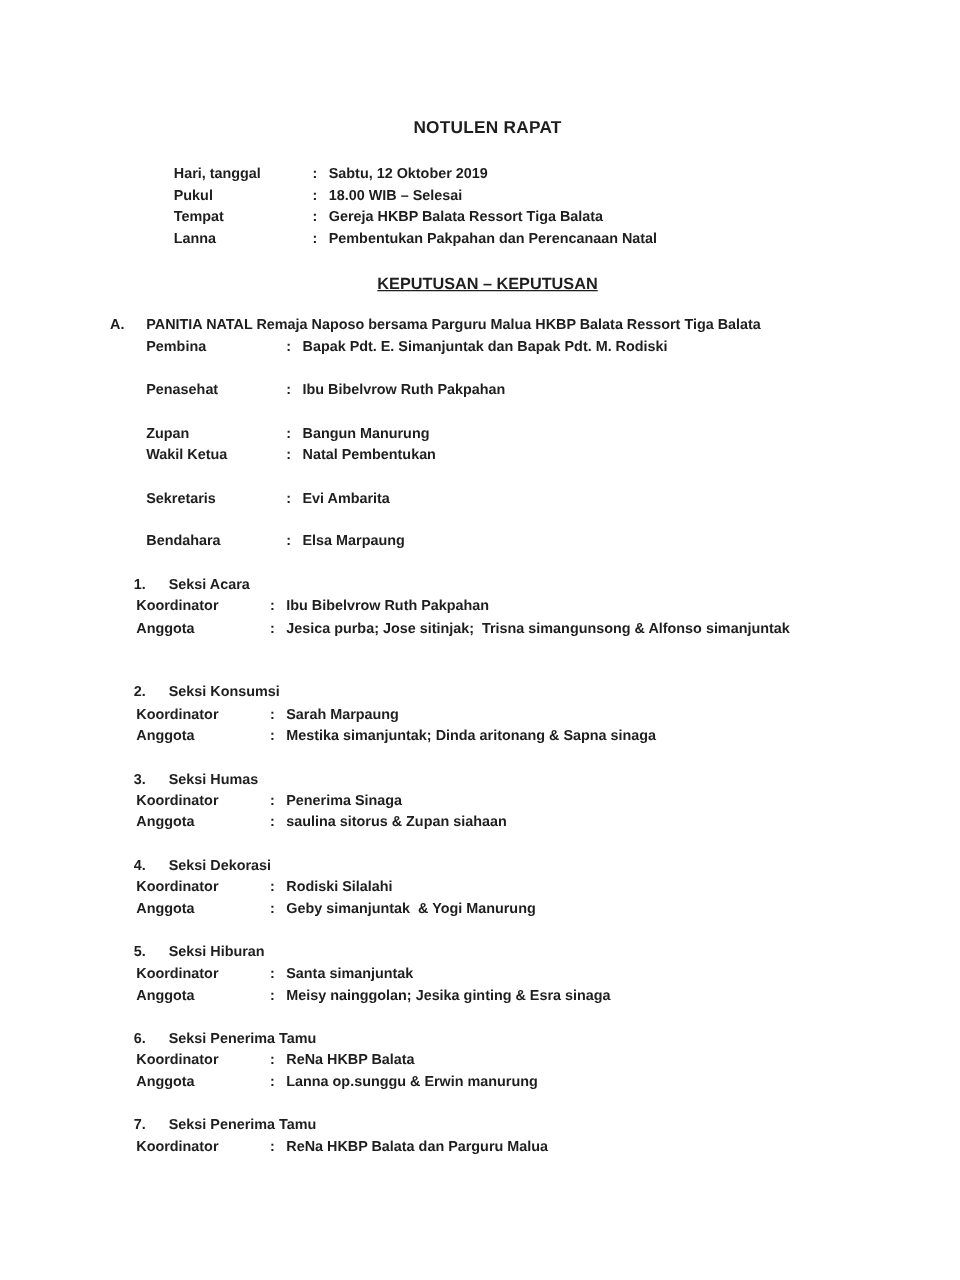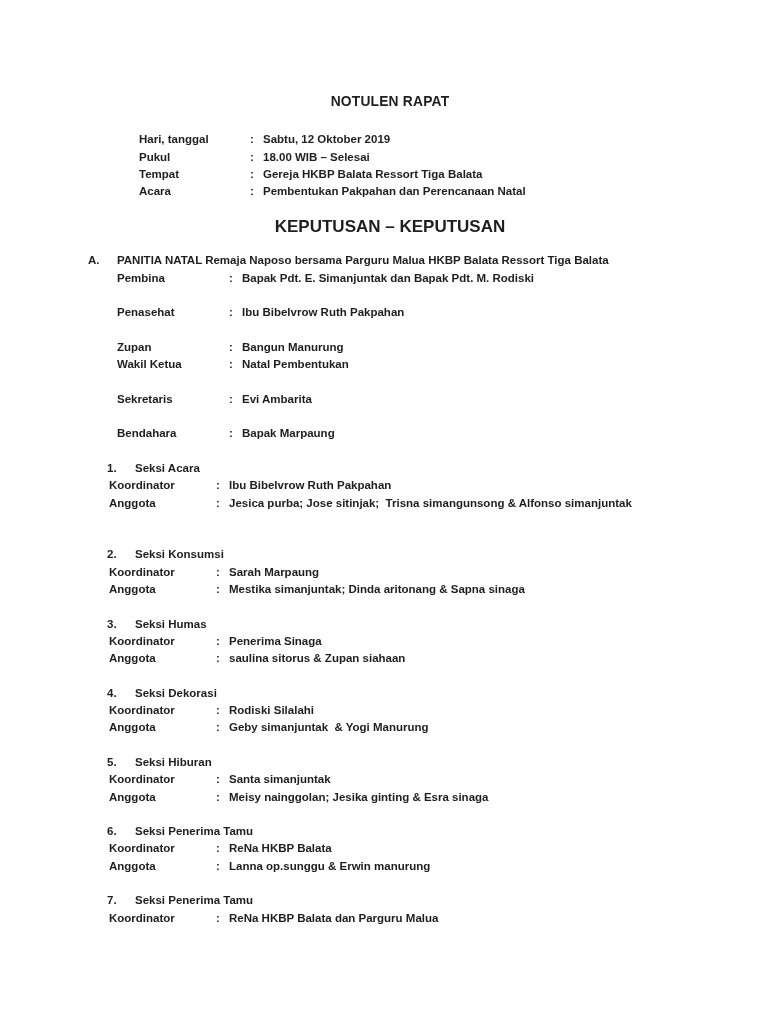--- a/index.html
+++ b/index.html
@@ -18,21 +18,21 @@
   .line {
     height:17.3px; line-height:17.3px;
     display:flex; align-items:center;
     font-size:11.5px;
     white-space:pre;
   }
   .sp { height:17.3px; }
   .sp-title { height:21px; }
   .centered { justify-content:center;padding-left:12px; }
   .title-line { font-size:13.8px; letter-spacing:0.2px; }
-  .subtitle-line { font-size:17px; }
+  .subtitle-line { font-size:13px;text-decoration:underline; }
 
   
   .row-meta { padding-left:113px;margin-left:26px; }
   .row-meta .lbl { width:111px; }
 
   
   .a-head { padding-left:88px; }
   .a-marker { width:29px; }
 
   
@@ -69,21 +69,21 @@
       <span class="lbl">Pukul</span>
       <span class="colon">:</span>
       <span class="val">18.00 WIB – Selesai</span>
     </div>
     <div class="line row-meta">
       <span class="lbl">Tempat</span>
       <span class="colon">:</span>
       <span class="val">Gereja HKBP Balata Ressort Tiga Balata</span>
     </div>
     <div class="line row-meta">
-      <span class="lbl">Acara</span>
+      <span class="lbl">Lanna</span>
       <span class="colon">:</span>
       <span class="val">Pembentukan Pakpahan dan Perencanaan Natal</span>
     </div>
     <div class="sp"></div>
 
     <div class="line centered subtitle-line">
       <span>KEPUTUSAN – KEPUTUSAN</span>
     </div>
     <div class="sp"></div>
 
@@ -117,21 +117,21 @@
     <div class="sp"></div>
     <div class="line row-a">
       <span class="lbl">Sekretaris</span>
       <span class="colon">:</span>
       <span class="val">Evi Ambarita</span>
     </div>
     <div class="sp"></div>
     <div class="line row-a">
       <span class="lbl">Bendahara</span>
       <span class="colon">:</span>
-      <span class="val">Bapak Marpaung</span>
+      <span class="val">Elsa Marpaung</span>
     </div>
     <div class="sp"></div>
 
     <div class="line i-head">
       <span class="i-num">1.</span>
       <span>Seksi Acara</span>
     </div>
     <div class="line row-n">
       <span class="lbl">Koordinator</span>
       <span class="colon">:</span>

